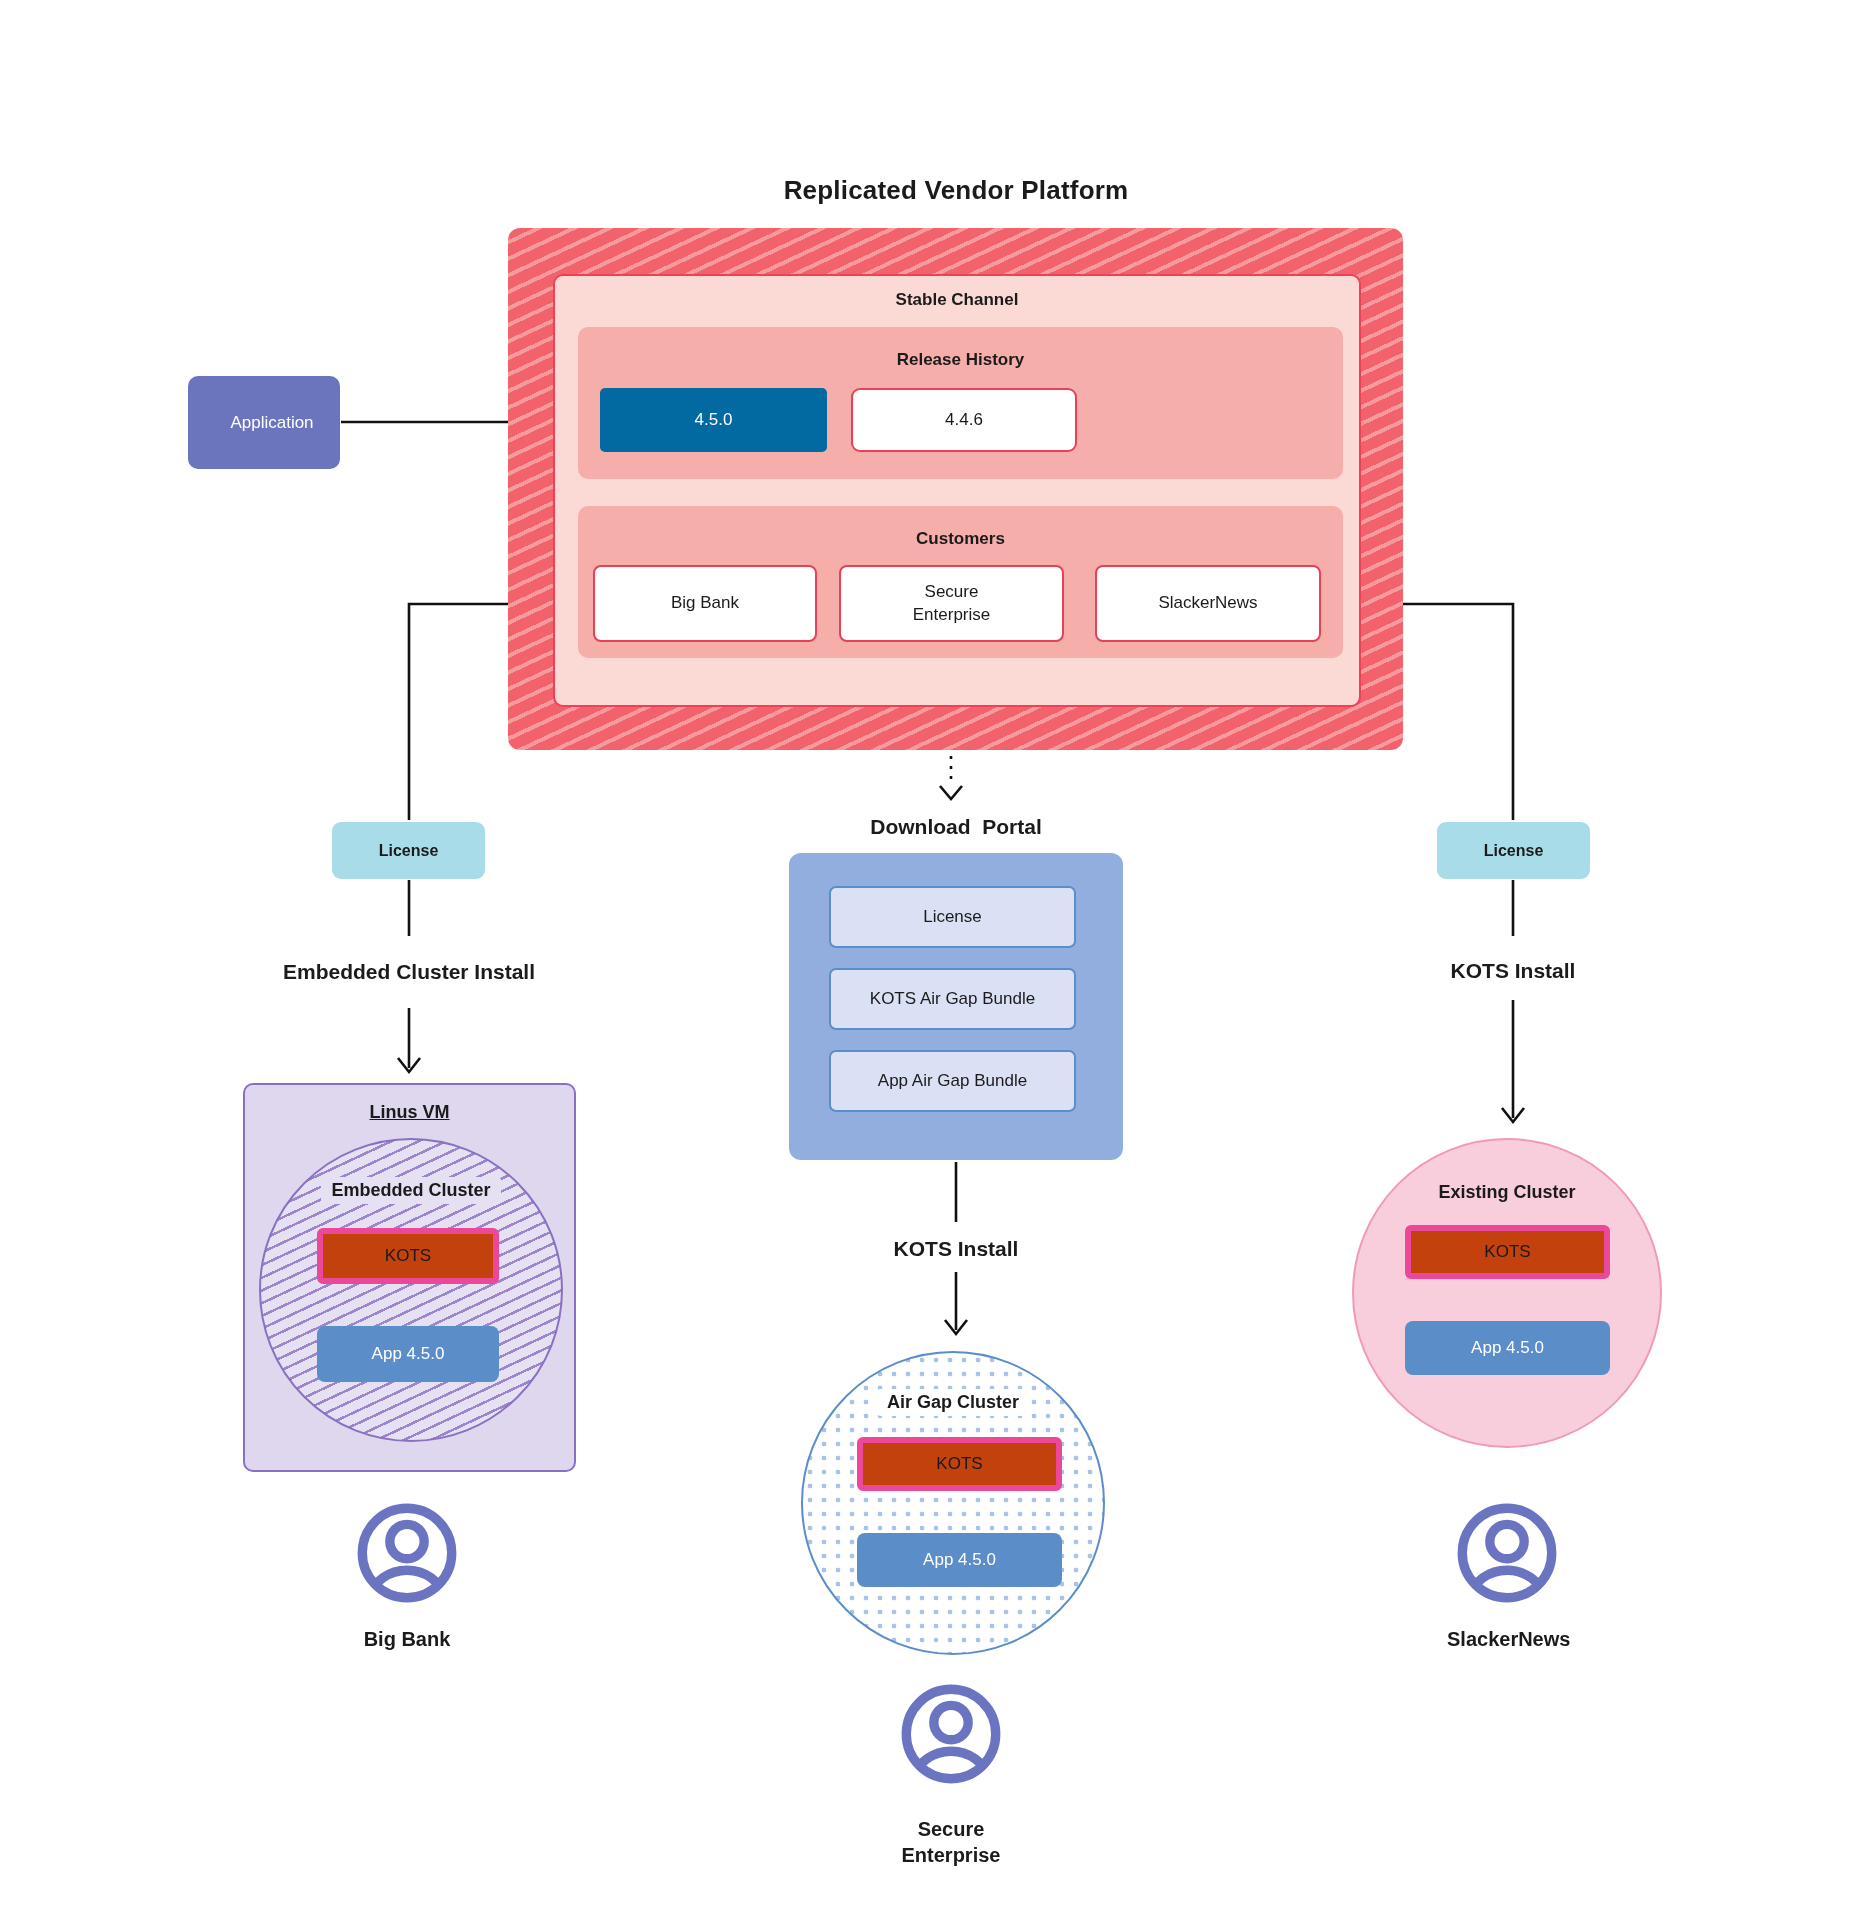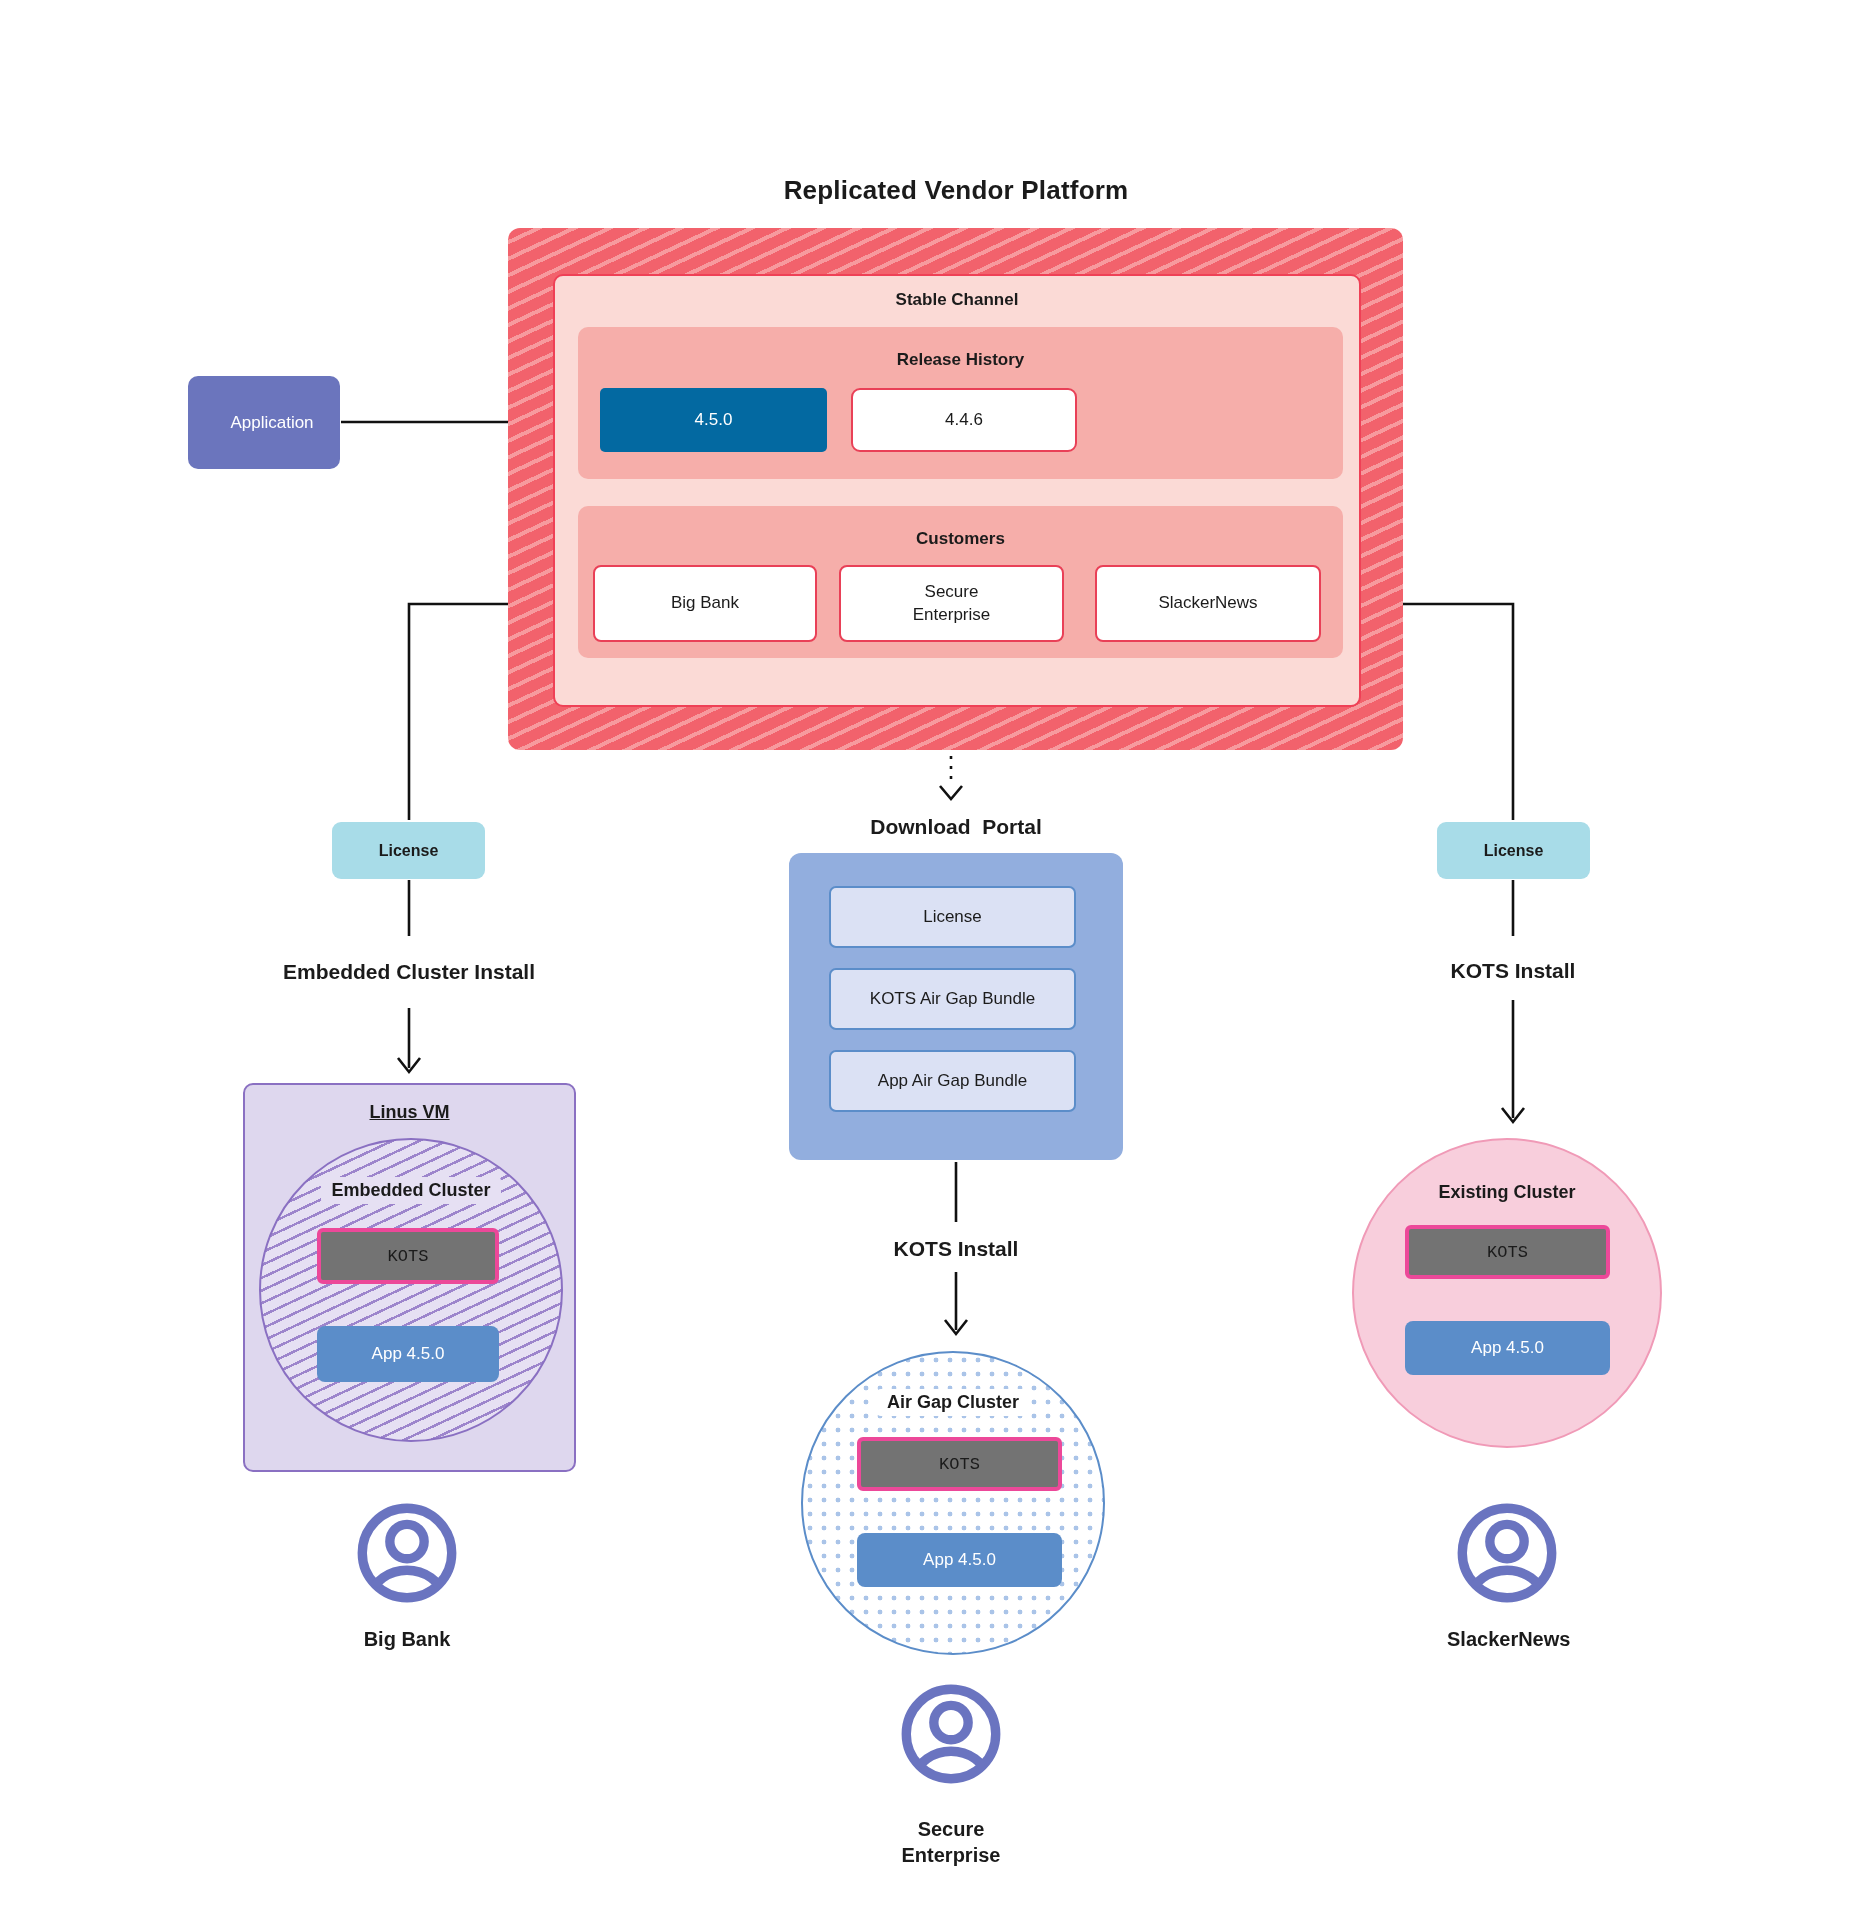--- a/index.html
+++ b/index.html
@@ -32,21 +32,21 @@
     border:2px solid #8a70c2;
     background:repeating-linear-gradient(155deg,#e6e0f3 0 9px,#9d85cc 9px 11.5px);
   }
   .circ-dots{
     border:2px solid #5b8dc9;background-color:#fff;
     background-image:radial-gradient(#aac4e8 2.4px,transparent 2.6px);
     background-size:14px 14px;
   }
   .circ-pink{background:#f8cedc;border:2px solid #f09ab7;}
   .circ-title{font-weight:700;font-size:18px;padding:3px 10px;border-radius:4px;}
-  .kotsbox{background:#737373;border:4px solid #ec4899;border-radius:6px;font-size:17px;font-family:Liberation Mono, monospace;}
+  .kotsbox{background:#c2410c;border:6px solid #ec4899;border-radius:6px;font-size:17px;}
   .appblue{background:#5b8dc9;border-radius:8px;color:#fff;font-size:17px;}
   .portal{background:#92aede;border-radius:12px;}
   .portal-item{background:#dbe1f4;border:2px solid #5b8dc9;border-radius:7px;font-size:17px;}
   .userlabel{font-weight:700;font-size:20px;line-height:1.3;}
   .userlabel span{display:inline-block;max-width:120px;}
   svg.wires{position:absolute;left:0;top:0;pointer-events:none;}
 </style>
 </head>
 <body>
 

